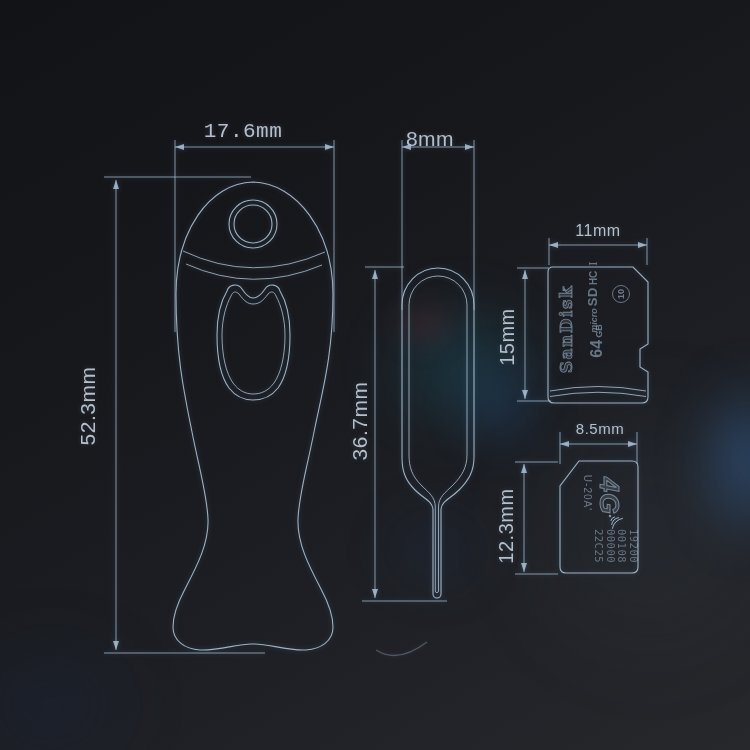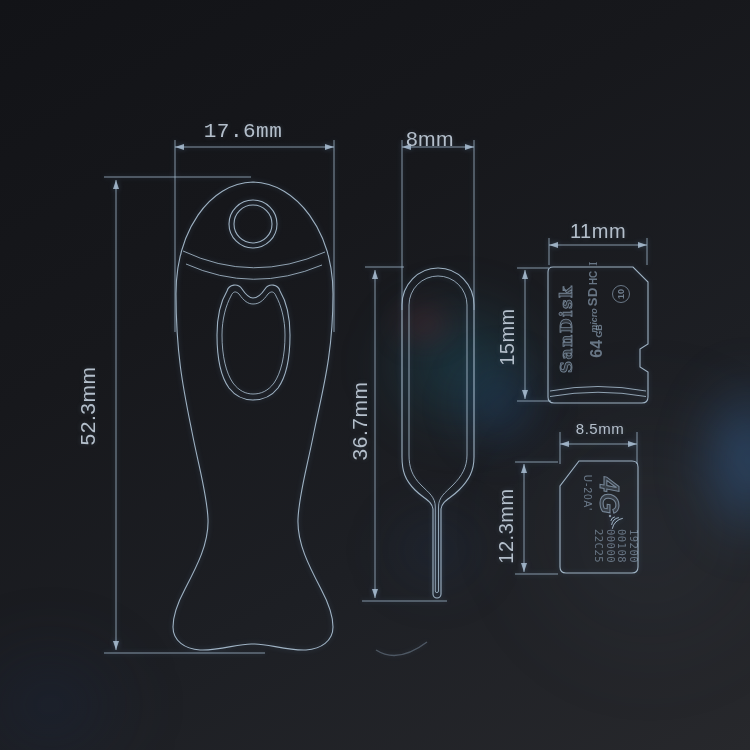--- a/index.html
+++ b/index.html
@@ -239,21 +239,21 @@
         <path d="M525,399 L522,390 L528,390 Z"></path>
       <path d="M560,444 L569,441 L569,447 Z"></path>
         <path d="M637,444 L628,441 L628,447 Z"></path>
       <path d="M524,464 L521,473 L527,473 Z"></path>
         <path d="M524,572 L521,563 L527,563 Z"></path>
     </g>
   </svg>
 
   <div class="dim-label" style="left:243px; top:131px;font-family:Liberation Mono, monospace;">17.6mm</div>
   <div class="dim-label" style="left:430px; top:139px;">8mm</div>
-  <div class="dim-label" style="left:598px; top:231px; font-size:20px;">11mm</div>
+  <div class="dim-label" style="left:598px; top:231px; font-size:16px;">11mm</div>
   <div class="dim-label" style="left:600px; top:428px; font-size:15px;">8.5mm</div>
   <div class="dim-label rot" style="left:88px; top:406px;">52.3mm</div>
   <div class="dim-label rot" style="left:360px; top:421px;">36.7mm</div>
   <div class="dim-label rot" style="left:507px; top:337px; font-size:20px;">15mm</div>
   <div class="dim-label rot" style="left:506px; top:526px; font-size:20px;">12.3mm</div>
 
   <div class="card-text sd-brand engrave">SanDisk</div>
   <div class="card-text sd-logo engrave-soft">
     <span class="micro">micro</span>
     <span class="sd">SD</span>

